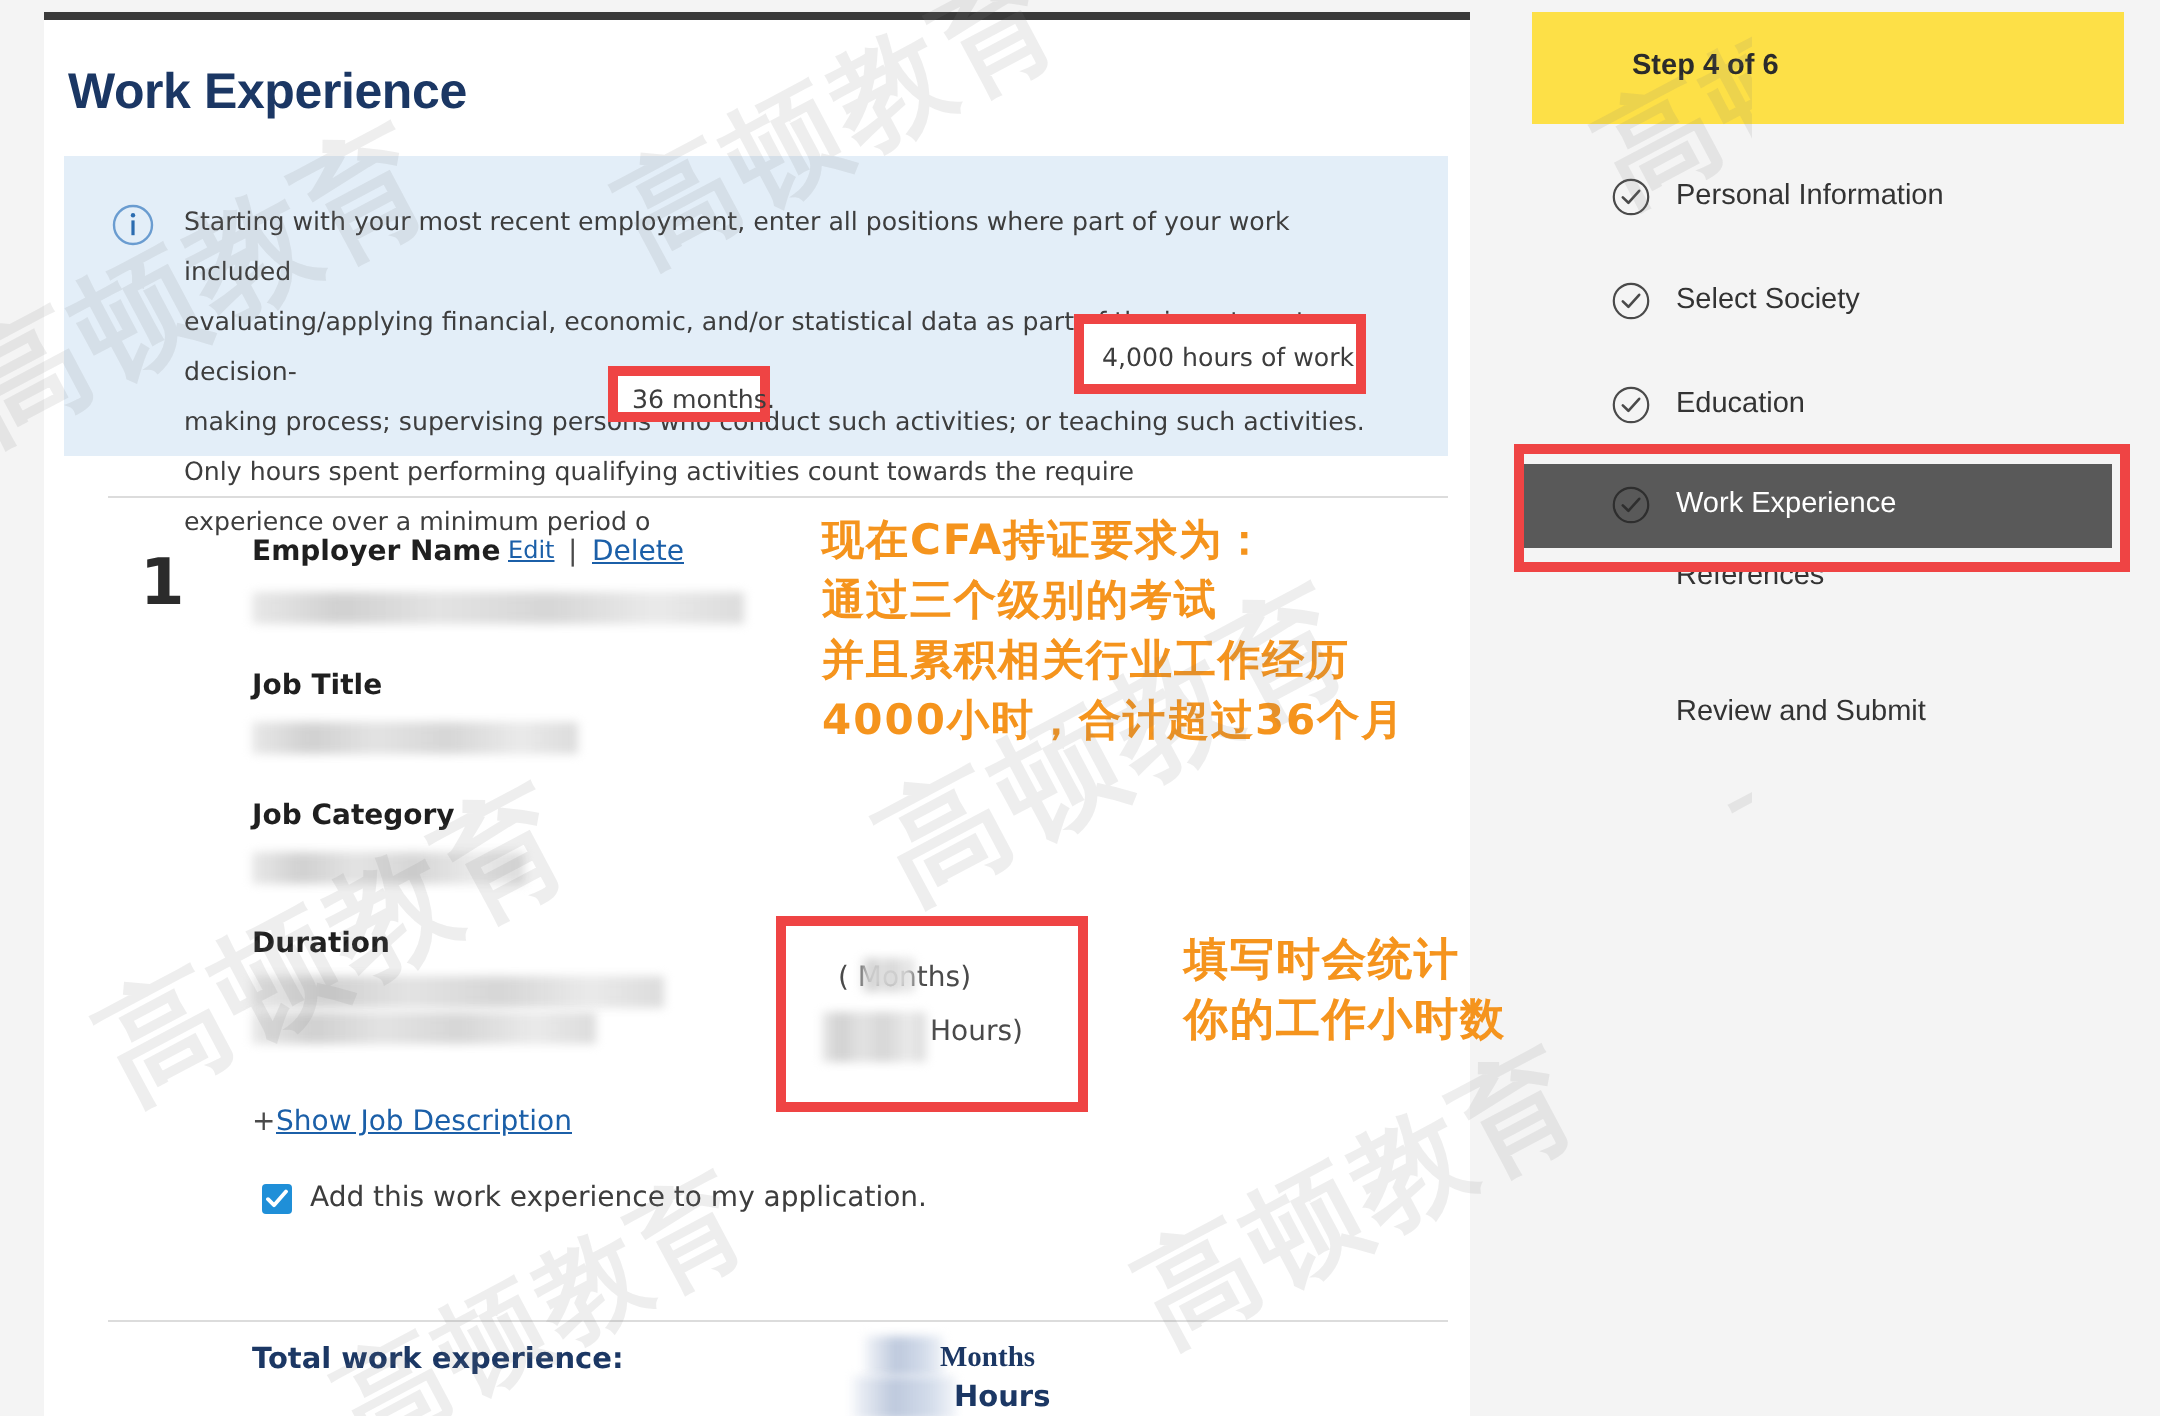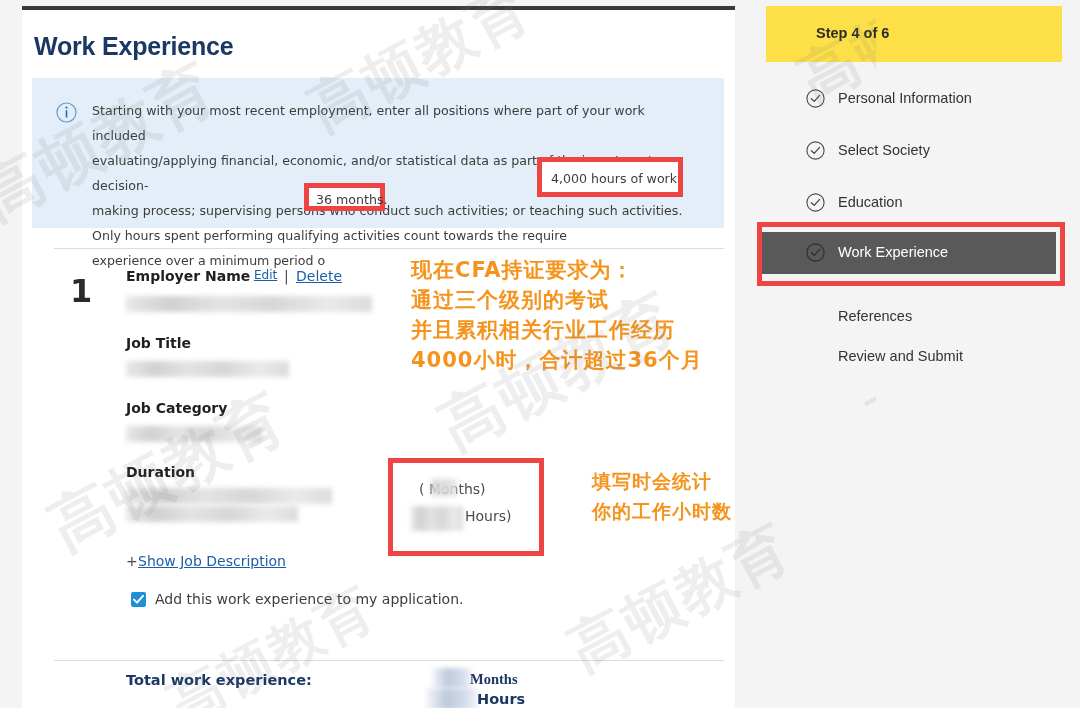--- a/index.html
+++ b/index.html
@@ -305,21 +305,21 @@
   }
   #cn-note-1 {
     left: 382px; top: 255px;
     font-size: 21px;
     line-height: 30px;
     margin-left: 29px;
   }
   #cn-note-1 span { display: block; }
   #cn-note-2 {
     left: 592px; top: 466px;
-    font-size: 19px;
+    font-size: 22px;
     line-height: 30px;
   }
   #cn-note-2 span { display: block; }
 </style>
 </head>
 <body>
 
 <div id="root">
 
   <div id="content-panel">
@@ -420,21 +420,21 @@
     <div class="step-item active" style="top:232px;">
       <span class="check">
         <svg width="19" height="19" viewBox="0 0 19 19">
           <circle cx="9.5" cy="9.5" r="8.6" fill="none" stroke="#2e2e2e" stroke-width="1.1"></circle>
           <path d="M5.4 9.7 L8.2 12.4 L13.6 6.4" fill="none" stroke="#2e2e2e" stroke-width="1.3" stroke-linecap="round" stroke-linejoin="round"></path>
         </svg>
       </span>
       <span class="step-label">Work Experience</span>
     </div>
 
-    <div class="step-item" style="top:296px;">
+    <div class="step-item" style="top:268px;">
       <span class="step-label">References</span>
     </div>
 
     <div class="step-item" style="top:336px;">
       <span class="step-label">Review and Submit</span>
     </div>
   </div>
 
   <div class="wm-layer">
     <div class="wm" style="left:-30px;  top:100px; font-size:62px;">高顿教育</div>

